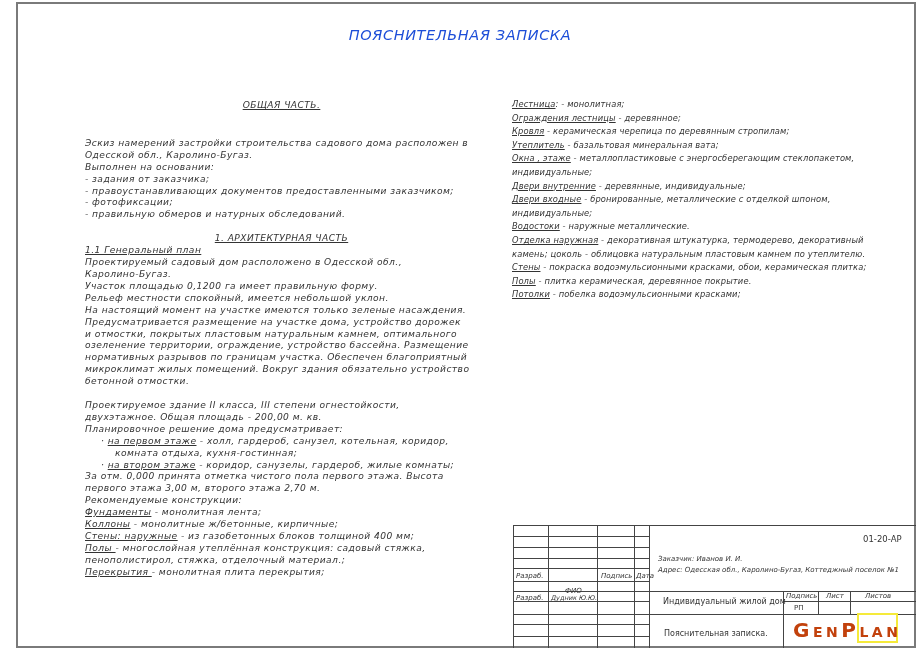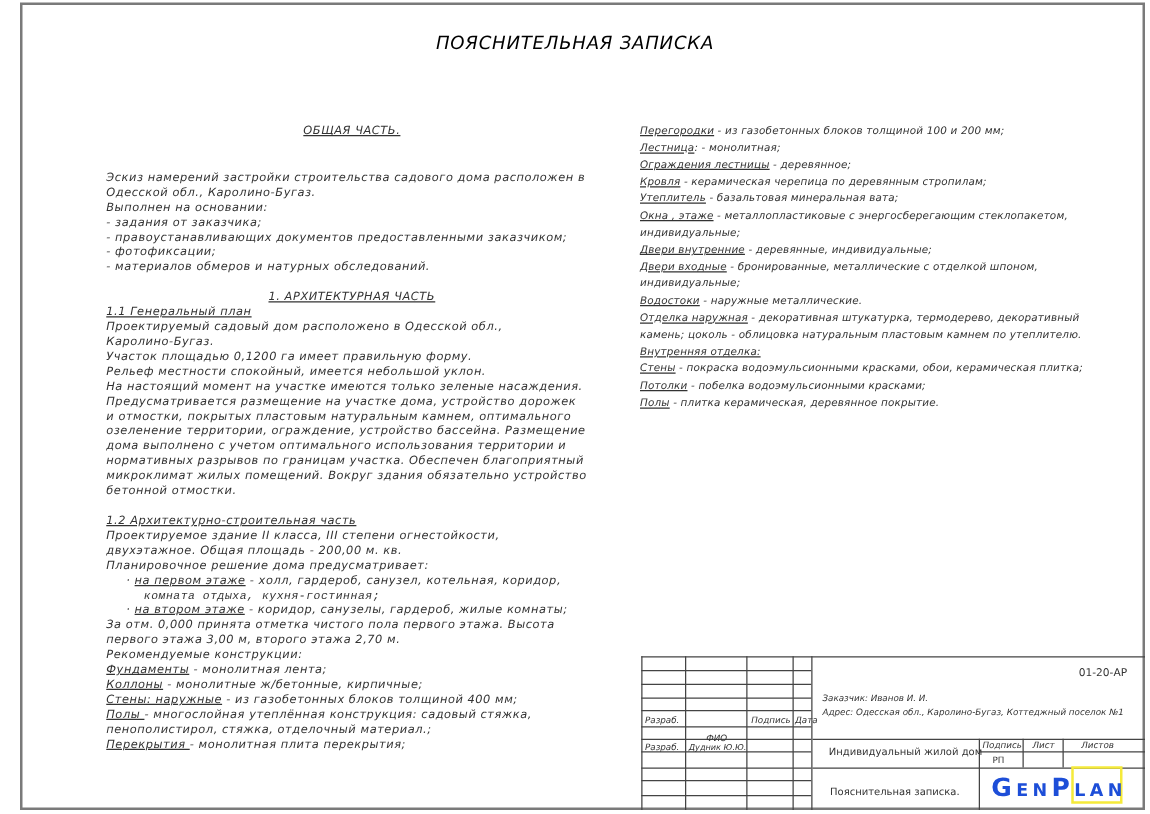--- a/index.html
+++ b/index.html
@@ -2,82 +2,80 @@
 <html><head>
 <meta charset="utf-8">
 <style>
   html, body { margin:0; padding:0; background:#ffffff; }
   body { width:920px; height:651px; position:relative; overflow:hidden;
          font-family:"DejaVu Sans", sans-serif; color:#2a2a2a; }
   .frame { position:absolute; left:16px; top:2px; width:900px; height:646px;
            border-left:2px solid #7a7a7a; border-top:2px solid #7a7a7a;
            border-right:2px solid #7a7a7a; border-bottom:2px solid #7a7a7a; box-sizing:border-box; }
   .title { position:absolute; left:0; width:920px; top:27px; text-align:center;
-           font-size:14.5px; font-style:italic; letter-spacing:0.6px; color:#000000; }
+           font-size:14.5px; font-style:italic; letter-spacing:0.6px; color:#1d4ed8; }
   .col { position:absolute; font-style:italic; font-size:9.1px; line-height:11.9px;
          letter-spacing:0.45px; color:#333; }
   .col p { margin:0; white-space:nowrap; }
   .left { left:85px; top:100px; width:385px; }
   .right { left:512px; top:98px; width:380px; font-size:8.3px; line-height:13.6px; letter-spacing:0.15px; }
   .heading { text-align:center; }
   .u { text-decoration:underline; }
   .gap { height:11px; }
   .ind { padding-left:16px; }
-  .ind2 { padding-left:30px;font-family:Liberation Mono, monospace; }
+  .ind2 { padding-left:30px; }
 
   
   .tb { position:absolute; left:513px; top:525px; width:403px; height:123px; }
   .tb .ln { position:absolute; background:#444; }
   .tb .t { position:absolute; font-size:7px; color:#333; white-space:nowrap; font-style:italic; }
   .tb .tn { position:absolute; font-size:8.2px; color:#333; white-space:nowrap;text-align:center; }
   .logo { position:absolute; left:793px; top:618px; font-family:"DejaVu Sans", sans-serif;
-          font-weight:bold; color:#1d4ed8; letter-spacing:3.5px; font-size:14px; }
+          font-weight:bold; color:#c2410c; letter-spacing:3.5px; font-size:14px; }
   .logo .big { font-size:20px; }
   .logo-box { position:absolute; left:857px; top:613px; width:41px; height:30px; border:2px solid #f5ea3a; box-sizing:border-box; }
 </style>
 </head>
 <body>
 
 <div class="frame"></div>
 
 <div class="title">ПОЯСНИТЕЛЬНАЯ ЗАПИСКА</div>
 
 <div class="col left">
   <p class="heading u" style="margin-bottom:22px;padding-left:8px">ОБЩАЯ ЧАСТЬ.</p>
   <div class="gap" style="height:4px"></div>
   <div id="general-lines">
       <p>Эскиз намерений застройки строительства садового дома расположен в</p>
       <p>Одесской обл., Каролино-Бугаз.</p>
       <p>Выполнен на основании:</p>
       <p>- задания от заказчика;</p>
       <p>- правоустанавливающих документов предоставленными заказчиком;</p>
       <p>- фотофиксации;</p>
-      <p>- материалов обмеров и натурных обследований.</p>
+      <p>- правильную обмеров и натурных обследований.</p>
     </div>
   <div class="gap" style="height:12px"></div>
   <p class="heading u" style="padding-left:8px">1. АРХИТЕКТУРНАЯ ЧАСТЬ</p>
   <p class="u">1.1 Генеральный план</p>
   <div id="s11-lines">
       <p>Проектируемый садовый дом расположено в Одесской обл.,</p>
       <p>Каролино-Бугаз.</p>
       <p>Участок площадью 0,1200 га имеет правильную форму.</p>
       <p>Рельеф местности спокойный, имеется небольшой уклон.</p>
       <p>На настоящий момент на участке имеются только зеленые насаждения.</p>
     </div>
   <div id="s11-par">
       <p>Предусматривается размещение на участке дома, устройство дорожек</p>
       <p>и отмостки, покрытых пластовым натуральным камнем, оптимального</p>
       <p>озеленение территории, ограждение, устройство бассейна. Размещение</p>
-      <p>дома выполнено с учетом оптимального использования территории и</p>
       <p>нормативных разрывов по границам участка. Обеспечен благоприятный</p>
       <p>микроклимат жилых помещений. Вокруг здания обязательно устройство</p>
       <p>бетонной отмостки.</p>
     </div>
   <div class="gap" style="height:12px"></div>
-  <p class="u">1.2 Архитектурно-строительная часть</p>
   <div id="s12-lines">
       <p>Проектируемое здание II класса, III степени огнестойкости,</p>
       <p>двухэтажное. Общая площадь - 200,00 м. кв.</p>
       <p>Планировочное решение дома предусматривает:</p>
     </div>
   <div id="floors">
       <p class="ind"><span>·  </span><span class="u">на первом этаже</span><span> - холл, гардероб, санузел, котельная, коридор,</span></p>
       <p class="ind2">комната отдыха, кухня-гостинная;</p>
       <p class="ind"><span>·  </span><span class="u">на втором этаже</span><span> - коридор, санузелы, гардероб, жилые комнаты;</span></p>
     </div>
@@ -91,37 +89,35 @@
       <p><span class="u">Коллоны</span><span> - монолитные ж/бетонные, кирпичные;</span></p>
       <p><span class="u">Стены: наружные</span><span> - из газобетонных блоков толщиной 400 мм;</span></p>
       <p><span class="u">Полы </span><span>- многослойная утеплённая конструкция: садовый стяжка,</span></p>
       <p><span>пенополистирол, стяжка, отделочный материал.;</span></p>
       <p><span class="u">Перекрытия </span><span>- монолитная плита перекрытия;</span></p>
     </div>
 </div>
 
 <div class="col right">
   <div id="cons-right">
-      <p><span class="u">Перегородки</span><span> - из газобетонных блоков толщиной 100 и 200 мм;</span></p>
       <p><span class="u">Лестница</span><span>: - монолитная;</span></p>
       <p><span class="u">Ограждения лестницы</span><span> - деревянное;</span></p>
       <p><span class="u">Кровля</span><span> - керамическая черепица по деревянным стропилам;</span></p>
       <p><span class="u">Утеплитель</span><span> - базальтовая минеральная вата;</span></p>
       <p><span class="u">Окна , этаже</span><span> - металлопластиковые с энергосберегающим стеклопакетом,</span></p>
       <p><span>индивидуальные;</span></p>
       <p><span class="u">Двери внутренние</span><span> - деревянные, индивидуальные;</span></p>
       <p><span class="u">Двери входные</span><span> - бронированные, металлические с отделкой шпоном,</span></p>
       <p><span>индивидуальные;</span></p>
       <p><span class="u">Водостоки</span><span> - наружные металлические.</span></p>
       <p><span class="u">Отделка наружная</span><span> - декоративная штукатурка, термодерево, декоративный</span></p>
       <p><span>камень; цоколь - облицовка  натуральным пластовым камнем по утеплителю.</span></p>
-      <p><span class="u">Внутренняя отделка:</span></p>
       <p><span class="u">Стены</span><span> -  покраска водоэмульсионными красками, обои, керамическая плитка;</span></p>
+      <p><span class="u">Полы</span><span> - плитка керамическая, деревянное покрытие.</span></p>
       <p><span class="u">Потолки</span><span> - побелка водоэмульсионными красками;</span></p>
-      <p><span class="u">Полы</span><span> - плитка керамическая, деревянное покрытие.</span></p>
     </div>
 </div>
 
 <div class="tb">
 
   <div class="ln" style="left:0;top:0;width:403px;height:1px"></div>
   <div class="ln" style="left:0;top:0;width:1px;height:123px"></div>
 
   <div class="ln" style="left:0;top:11px;width:136px;height:1px"></div>
   <div class="ln" style="left:0;top:22px;width:136px;height:1px"></div>

